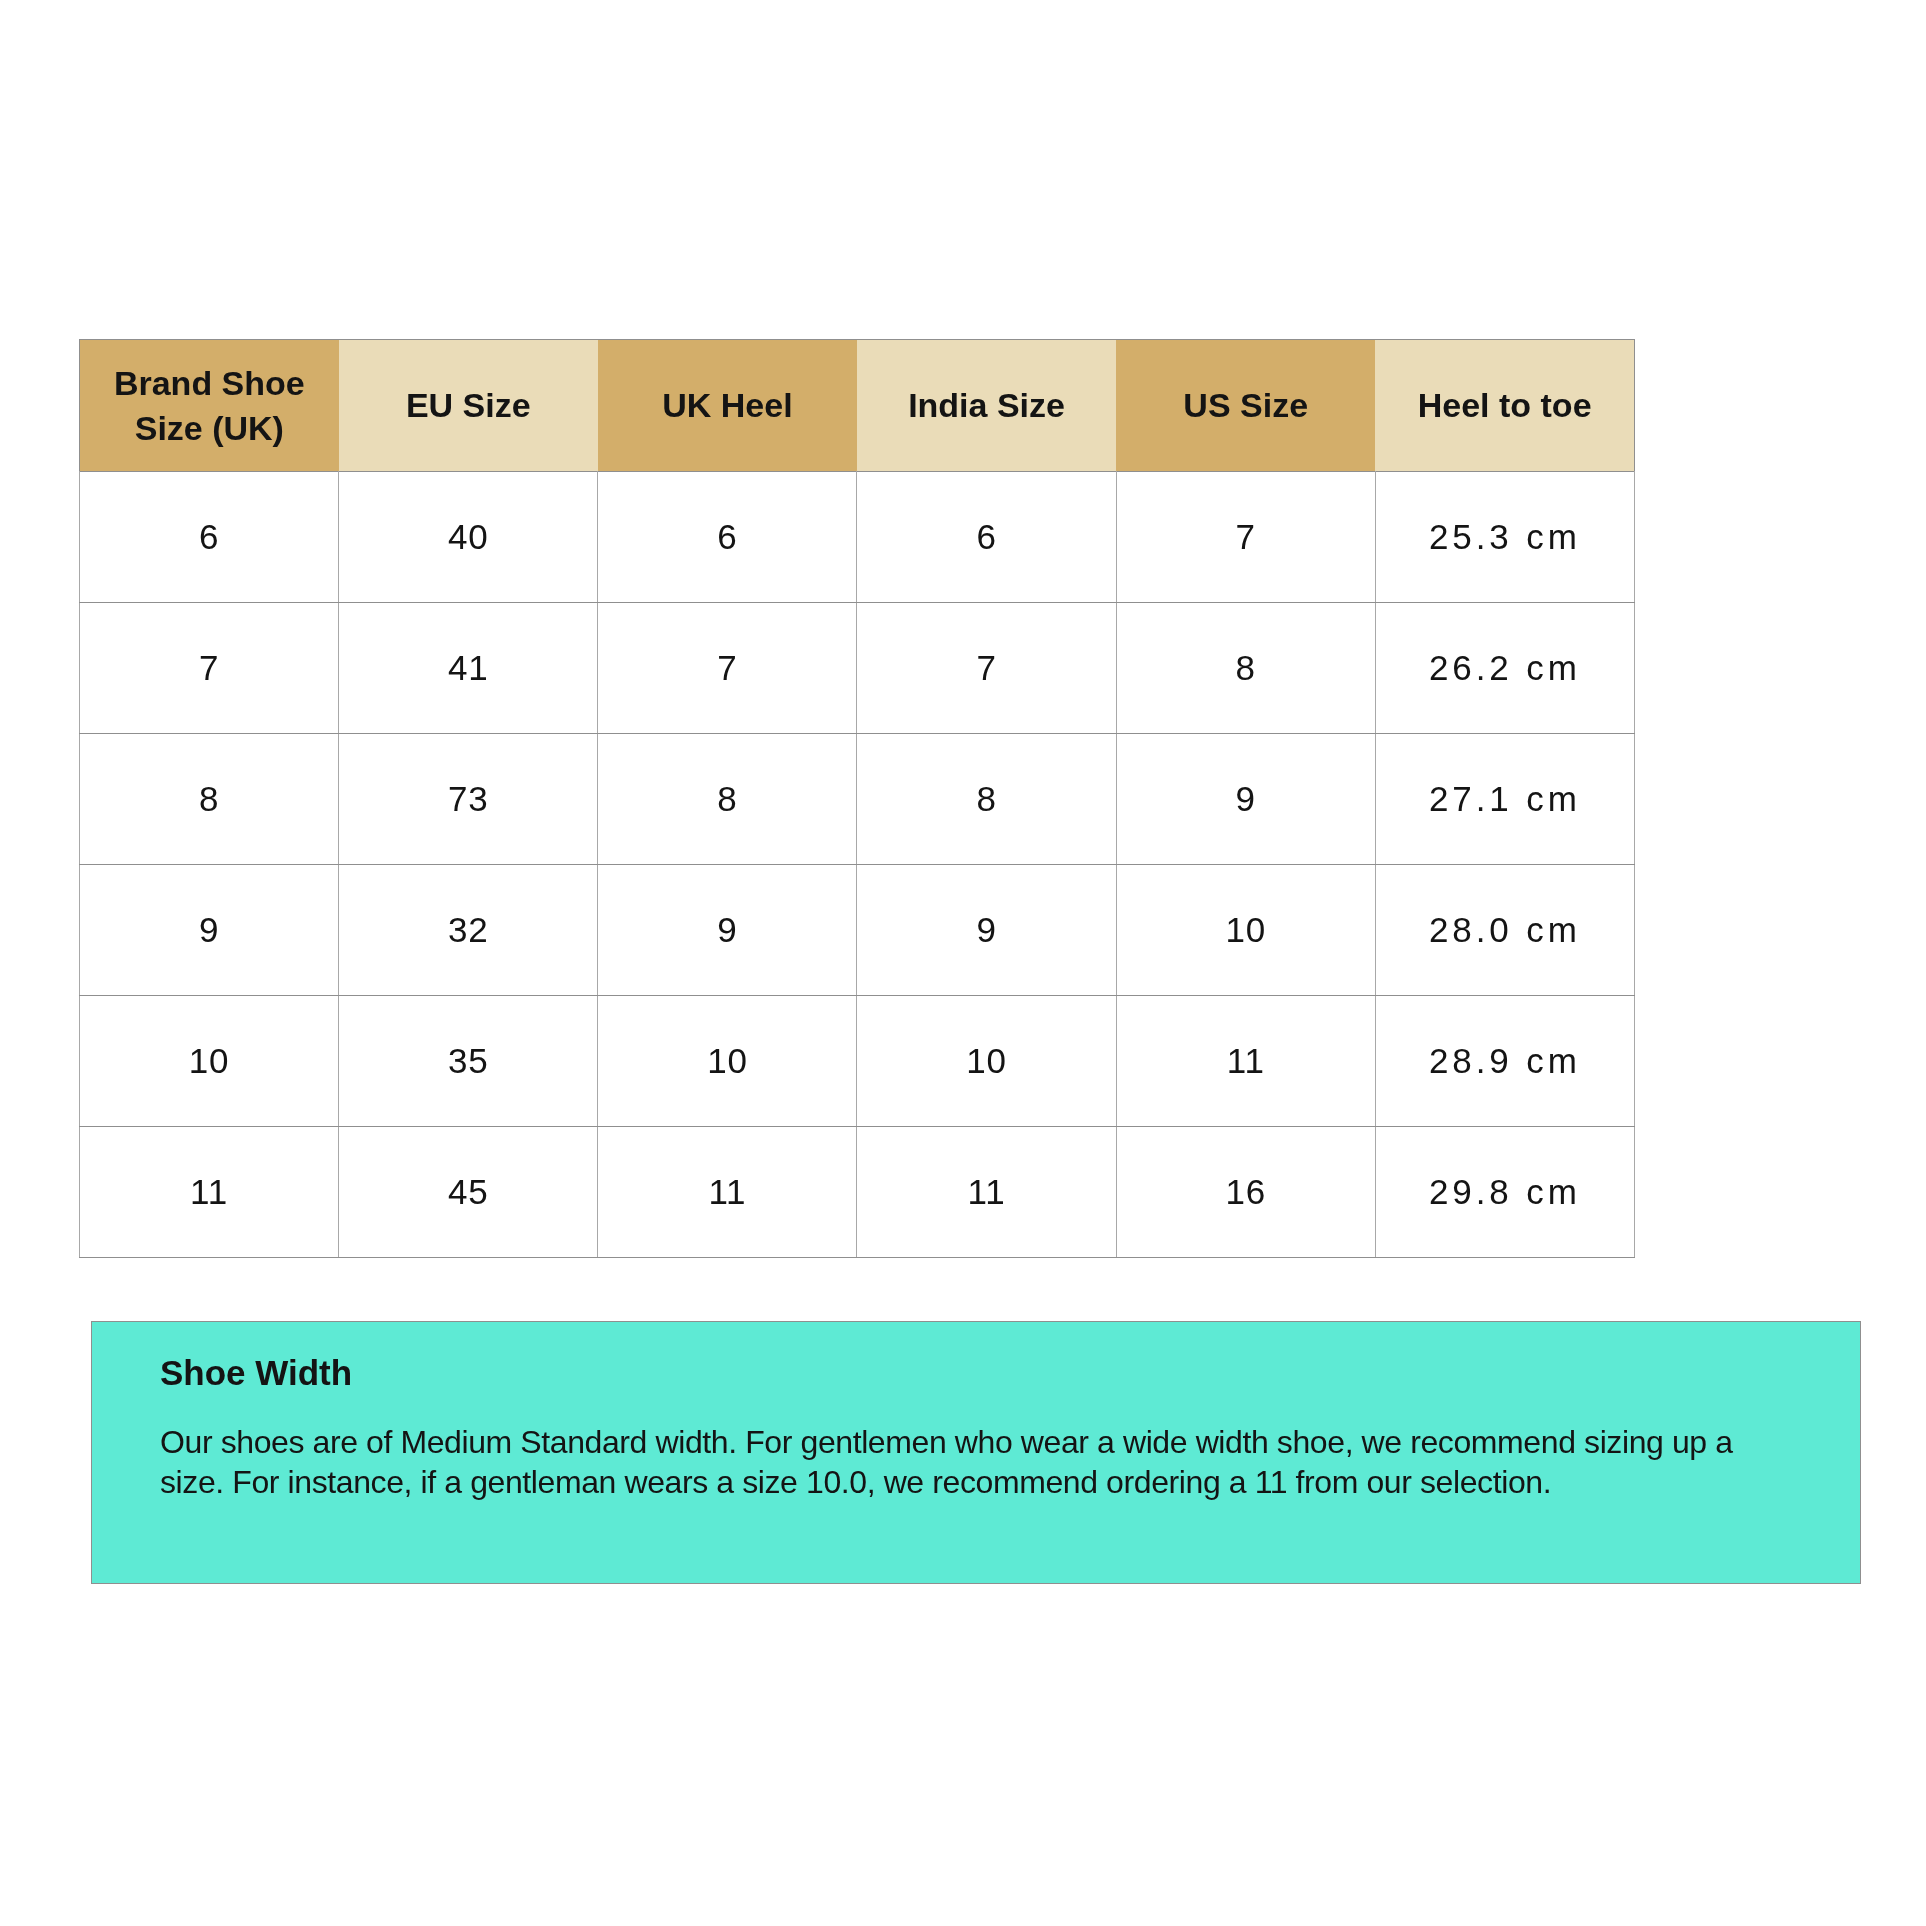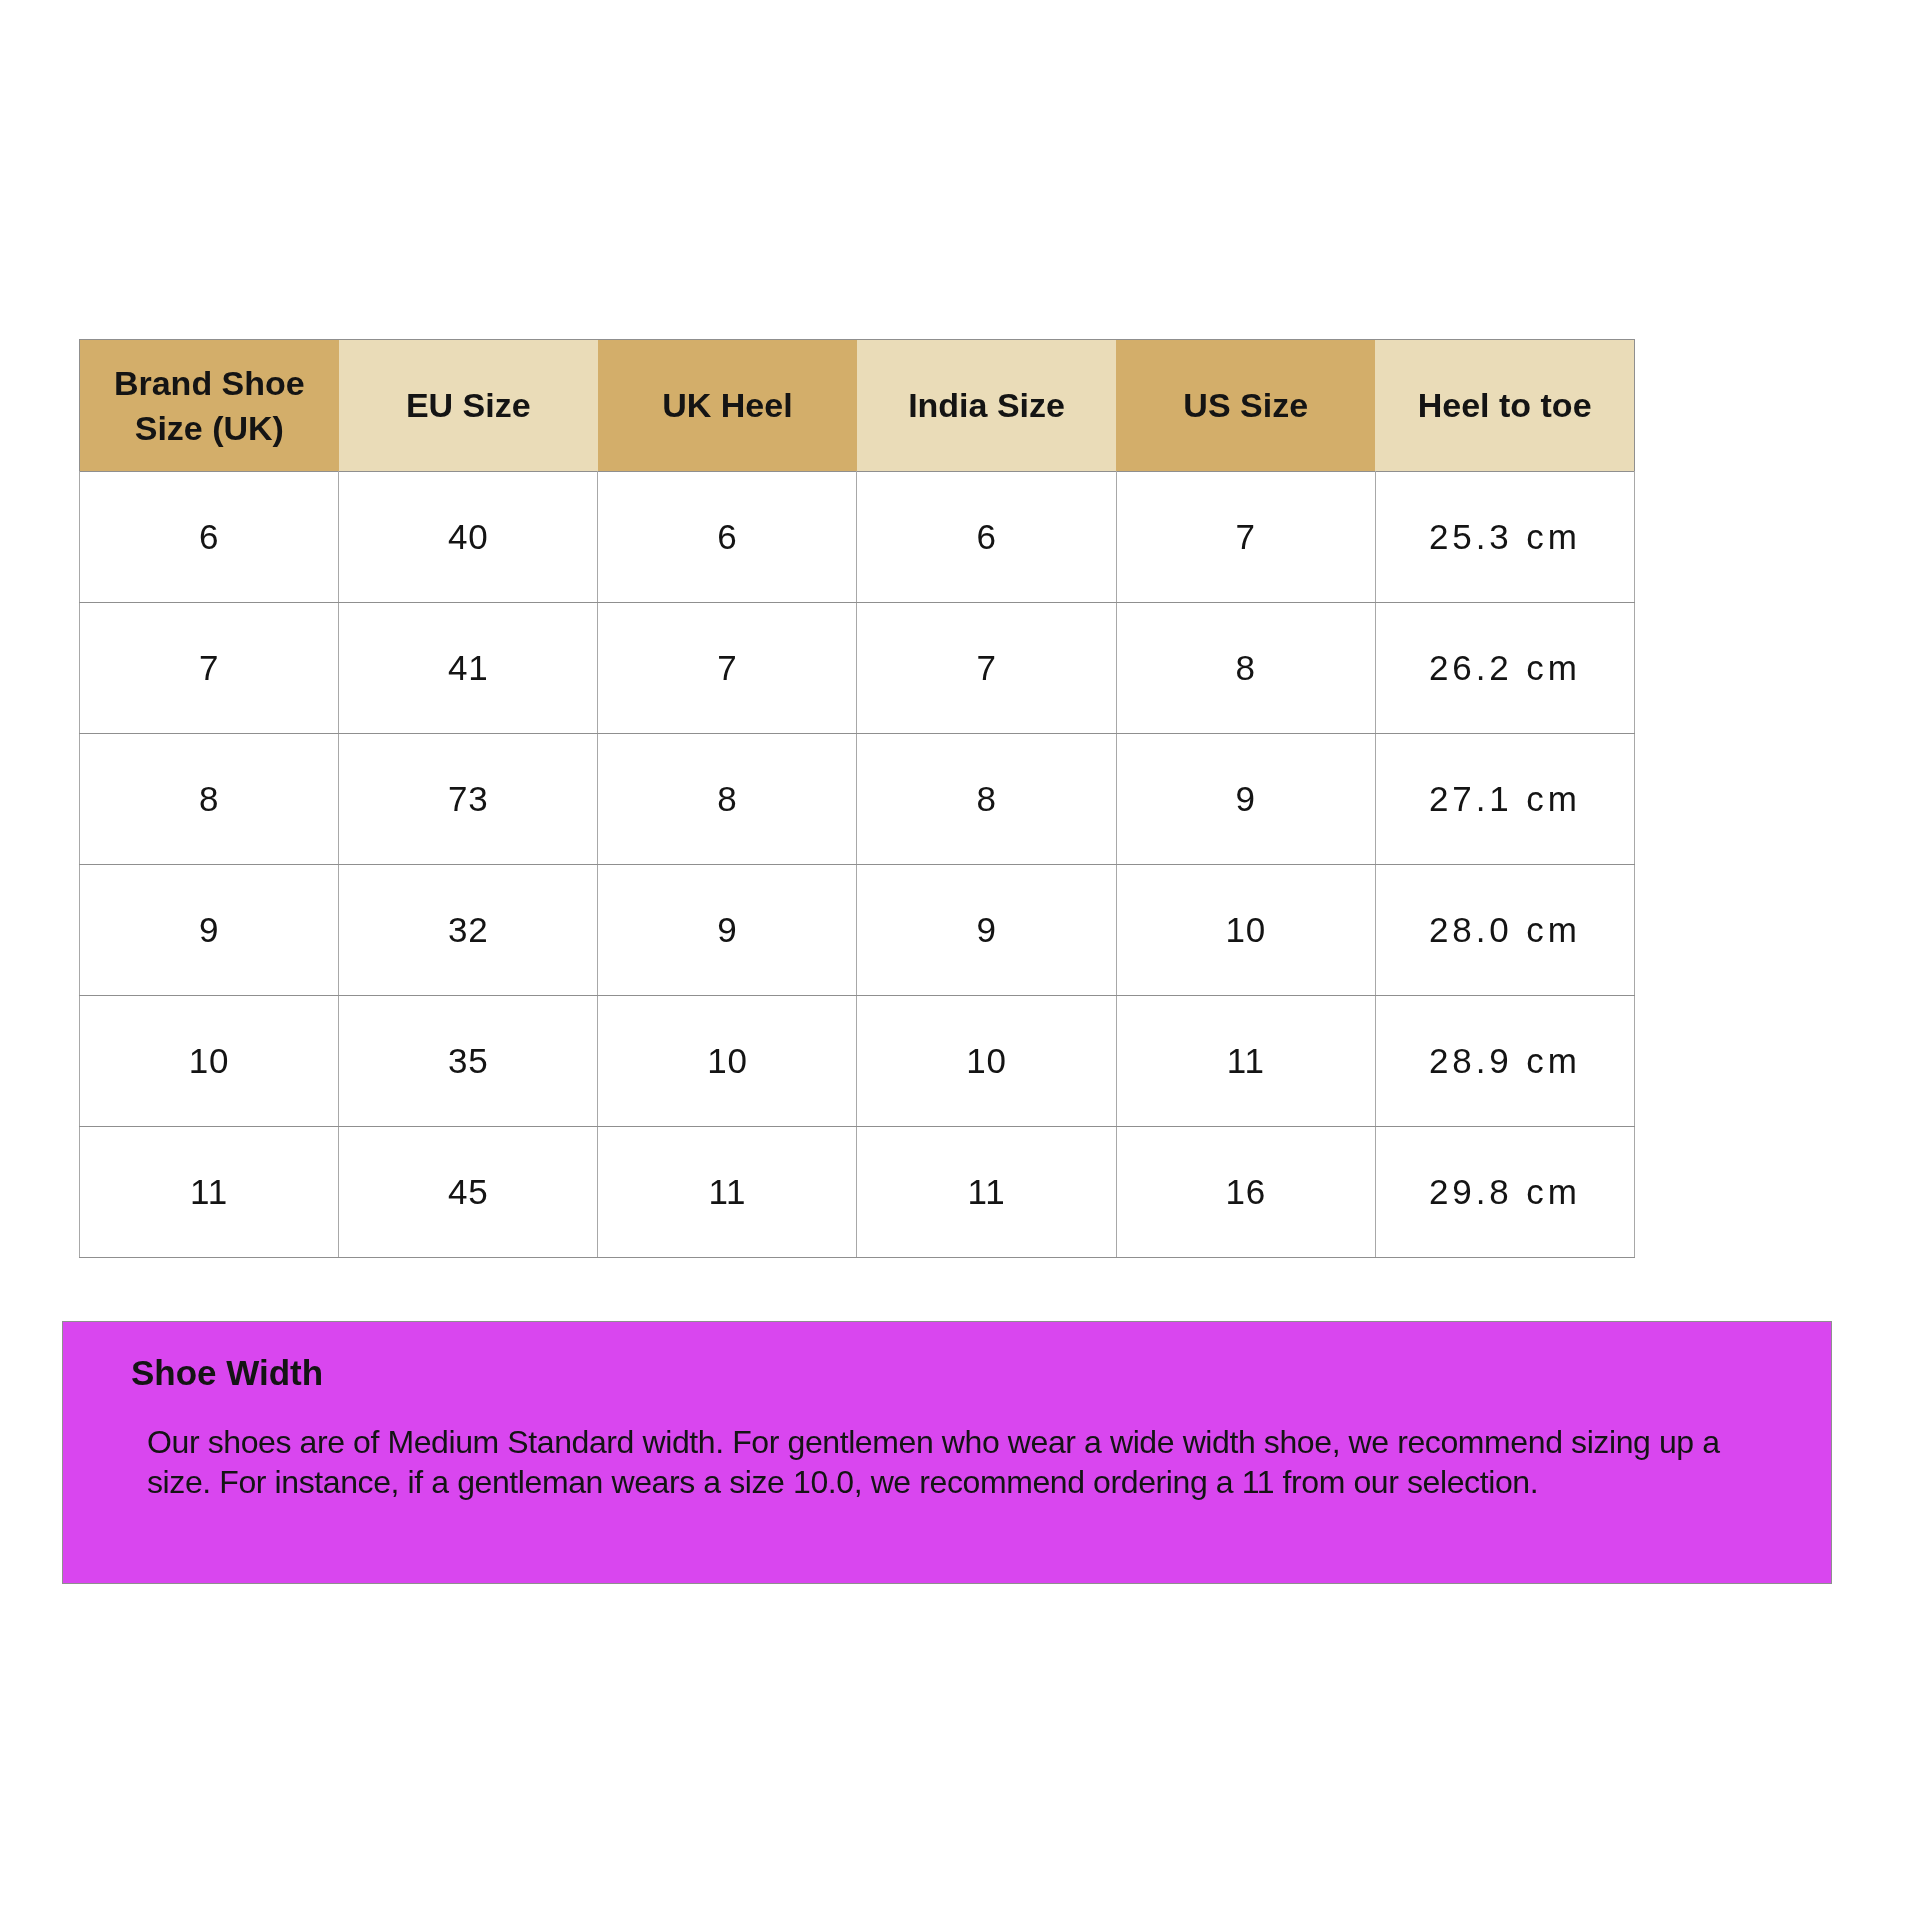--- a/index.html
+++ b/index.html
@@ -55,38 +55,38 @@
     font-size: 35px;
     font-weight: 400;
     letter-spacing: 0.8px;
   }
   .size-table td.heel {
     font-weight: normal;
     letter-spacing: 3.9px;
   }
   .note-box {
     position: absolute;
-    left: 62px;
+    left: 91px;
     top: 1321px;
     width: 1770px;
     height: 263px;
     border: 1.5px solid var(--border-outer);
-    background: #d946ef;
+    background: #5eead4;
     padding: 31px 69px 0 68px;
   }
   .note-title {
     font-size: 35px;
     font-weight: bold;
     margin: 0 0 29px 0;
   }
   .note-body {
     font-size: 32px;
     line-height: 40px;
     letter-spacing: -0.4px;
-    margin: 16px;
+    margin: 0;
   }
 </style>
 </head>
 <body>
 
 <table class="size-table">
   <colgroup>
     <col style="width:16.6667%">
       <col style="width:16.6667%">
       <col style="width:16.6667%">

